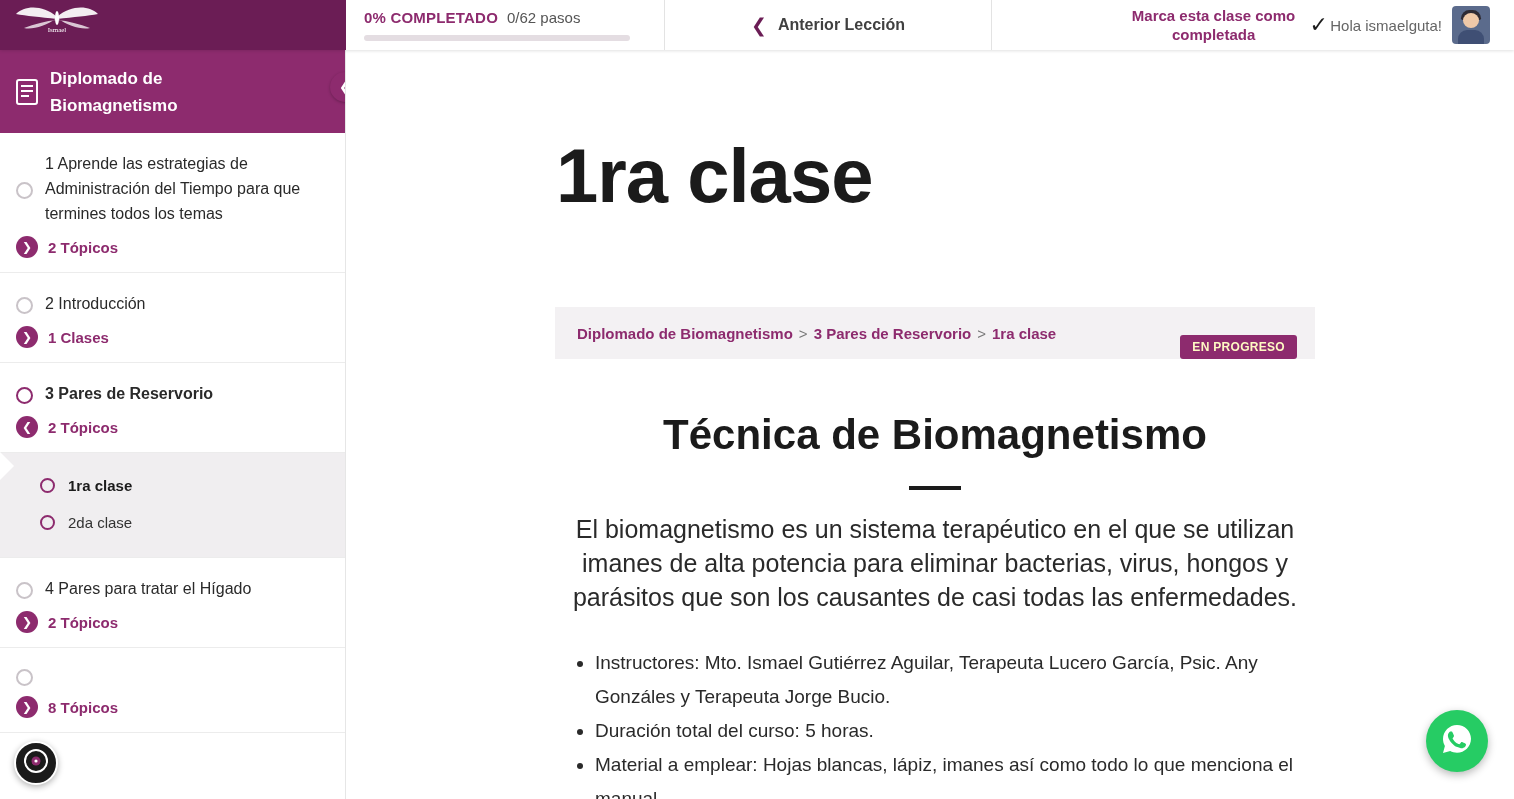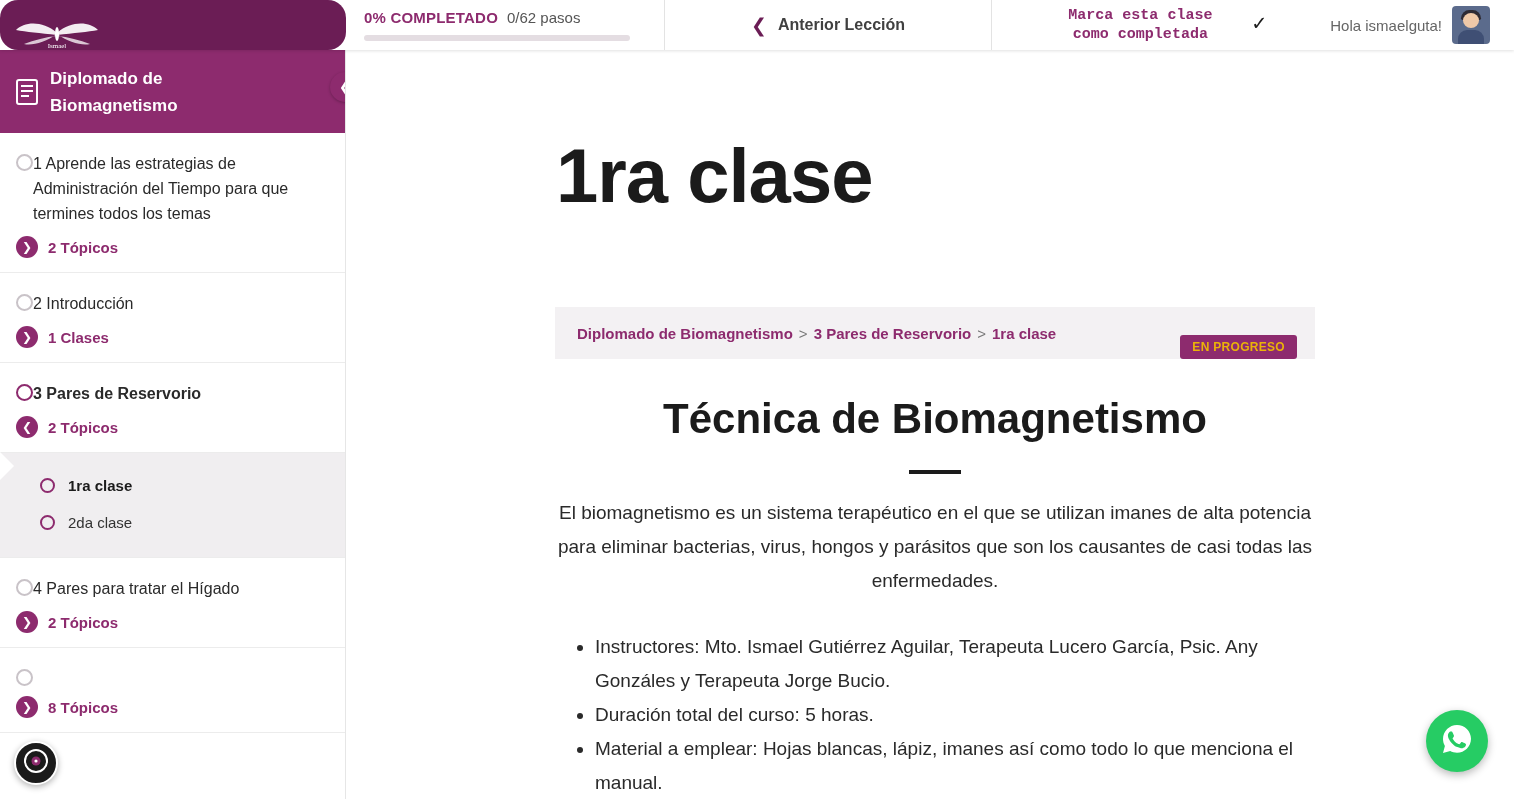--- a/index.html
+++ b/index.html
@@ -16,23 +16,22 @@
   .topbar {
     position: absolute; top: 0; left: 0; width: 1514px; height: 50px;
     background: #ffffff;
     display: flex; align-items: stretch;
     z-index: 40;
     box-shadow: 0 1px 3px rgba(0,0,0,0.12);
   }
   .tb-logo {
     width: 346px; height: 50px;
     background: #6b1d55;
-    display: flex; align-items: flex-end; justify-content: flex-start;
+    display: flex; align-items: flex-start; justify-content: flex-start;
     padding-left: 12px;
-    border-radius: 18px;
   }
   .logo-mark { width: 90px; height: 34px; position: relative; }
   .logo-mark svg { display:block; }
 
   .tb-progress {
     flex: 0 0 318px;
     display: flex; flex-direction: column; justify-content: center;
     padding: 0 18px;
     position: relative;
   }
@@ -53,22 +52,22 @@
   .tb-prev {
     flex: 0 0 326px;
     display: flex; align-items: center; justify-content: center; gap: 11px;
     cursor: pointer;
   }
   .tb-prev .chev { color: #6b1d55; font-size: 19px; line-height: 1; }
   .tb-prev .lbl { color: #404040; font-weight: bold; font-size: 16px; }
 
   .tb-complete {
     flex: 0 0 336px;
-    display: flex; align-items: center; justify-content: center; gap: 26px;
-    cursor: pointer; position: relative; font-family: Liberation Mono, monospace;
+    display: flex; align-items: center; justify-content: flex-end; gap: 10px;
+    cursor: pointer; position: relative;
   }
   .tb-complete .lbl {
     color: #8d2b6e; font-weight: bold; font-size: 15px; line-height: 19px;
     width: 172px; text-align: center;
   }
   .tb-complete .check { color: #1b1b1b; font-size: 22px; line-height: 1; }
 
   .tb-user {
     flex: 1 1 auto;
     display: flex; align-items: center; justify-content: flex-end; gap: 10px;
@@ -123,21 +122,21 @@
   }
 
   .lessons { }
   .lesson {
     border-bottom: 1px solid #ececec;
     padding: 18px 16px 14px 16px;
     position: relative;
   }
   .lesson.active { }
   .lesson .l-row {
-    display: flex; align-items: flex-start; gap: 0;
+    display: flex; align-items: center; gap: 12px;
   }
   .circ {
     width: 17px; height: 17px; border-radius: 50%;
     border: 2px solid #c9c3c8; flex: 0 0 17px; margin-top: 3px;
     background: #fff;
   }
   .circ.strong { border-color: #8d2b6e; border-width: 2px; }
   .l-title { font-size: 16px; color: #2a2a2a; line-height: 25px; }
   .l-title.bold { font-weight: bold; color: #2a2a2a; }
   .topics {
@@ -191,32 +190,32 @@
     margin: 93px 0 0 209px;
     width: 760px; height: 52px;
     background: #f3f1f3;
     display: flex; align-items: center; justify-content: space-between;
     padding: 0 18px 0 22px;
   }
   .crumbs { font-size: 15px; color: #555; }
   .crumbs a { color: #8d2b6e; font-weight: bold; text-decoration: none; }
   .crumbs .sep { color: #777; margin: 0 6px; font-weight: normal; }
   .badge {
-    background: #8d2b6e; color: #eab308; font-size: 12px; font-weight: bold;
+    background: #8d2b6e; color: #fef9c3; font-size: 12px; font-weight: bold;
     padding: 5px 12px; border-radius: 3px; letter-spacing: .3px; margin-top: 28px;
   }
 
   .content { width: 760px; margin-left: 209px; }
   .sec-title {
     text-align: center; font-size: 42px; font-weight: bold; color: #1b1b1b;
-    margin-top: 36px;
+    margin-top: 52px;
   }
   .rule { width: 52px; height: 4px; background: #1b1b1b; margin: 27px auto 0; }
   .lead {
-    margin-top: 22px; font-size: 19px; line-height: 34px; color: #2a2a2a;
+    margin-top: 22px; font-size: 25px; line-height: 34px; color: #2a2a2a;
     text-align: center;
   }
   .bullets {
     margin-top: 32px; padding-left: 40px;
   }
   .bullets li {
     font-size: 19px; line-height: 34px; color: #2a2a2a; margin-bottom: 0px;
   }
 
   

